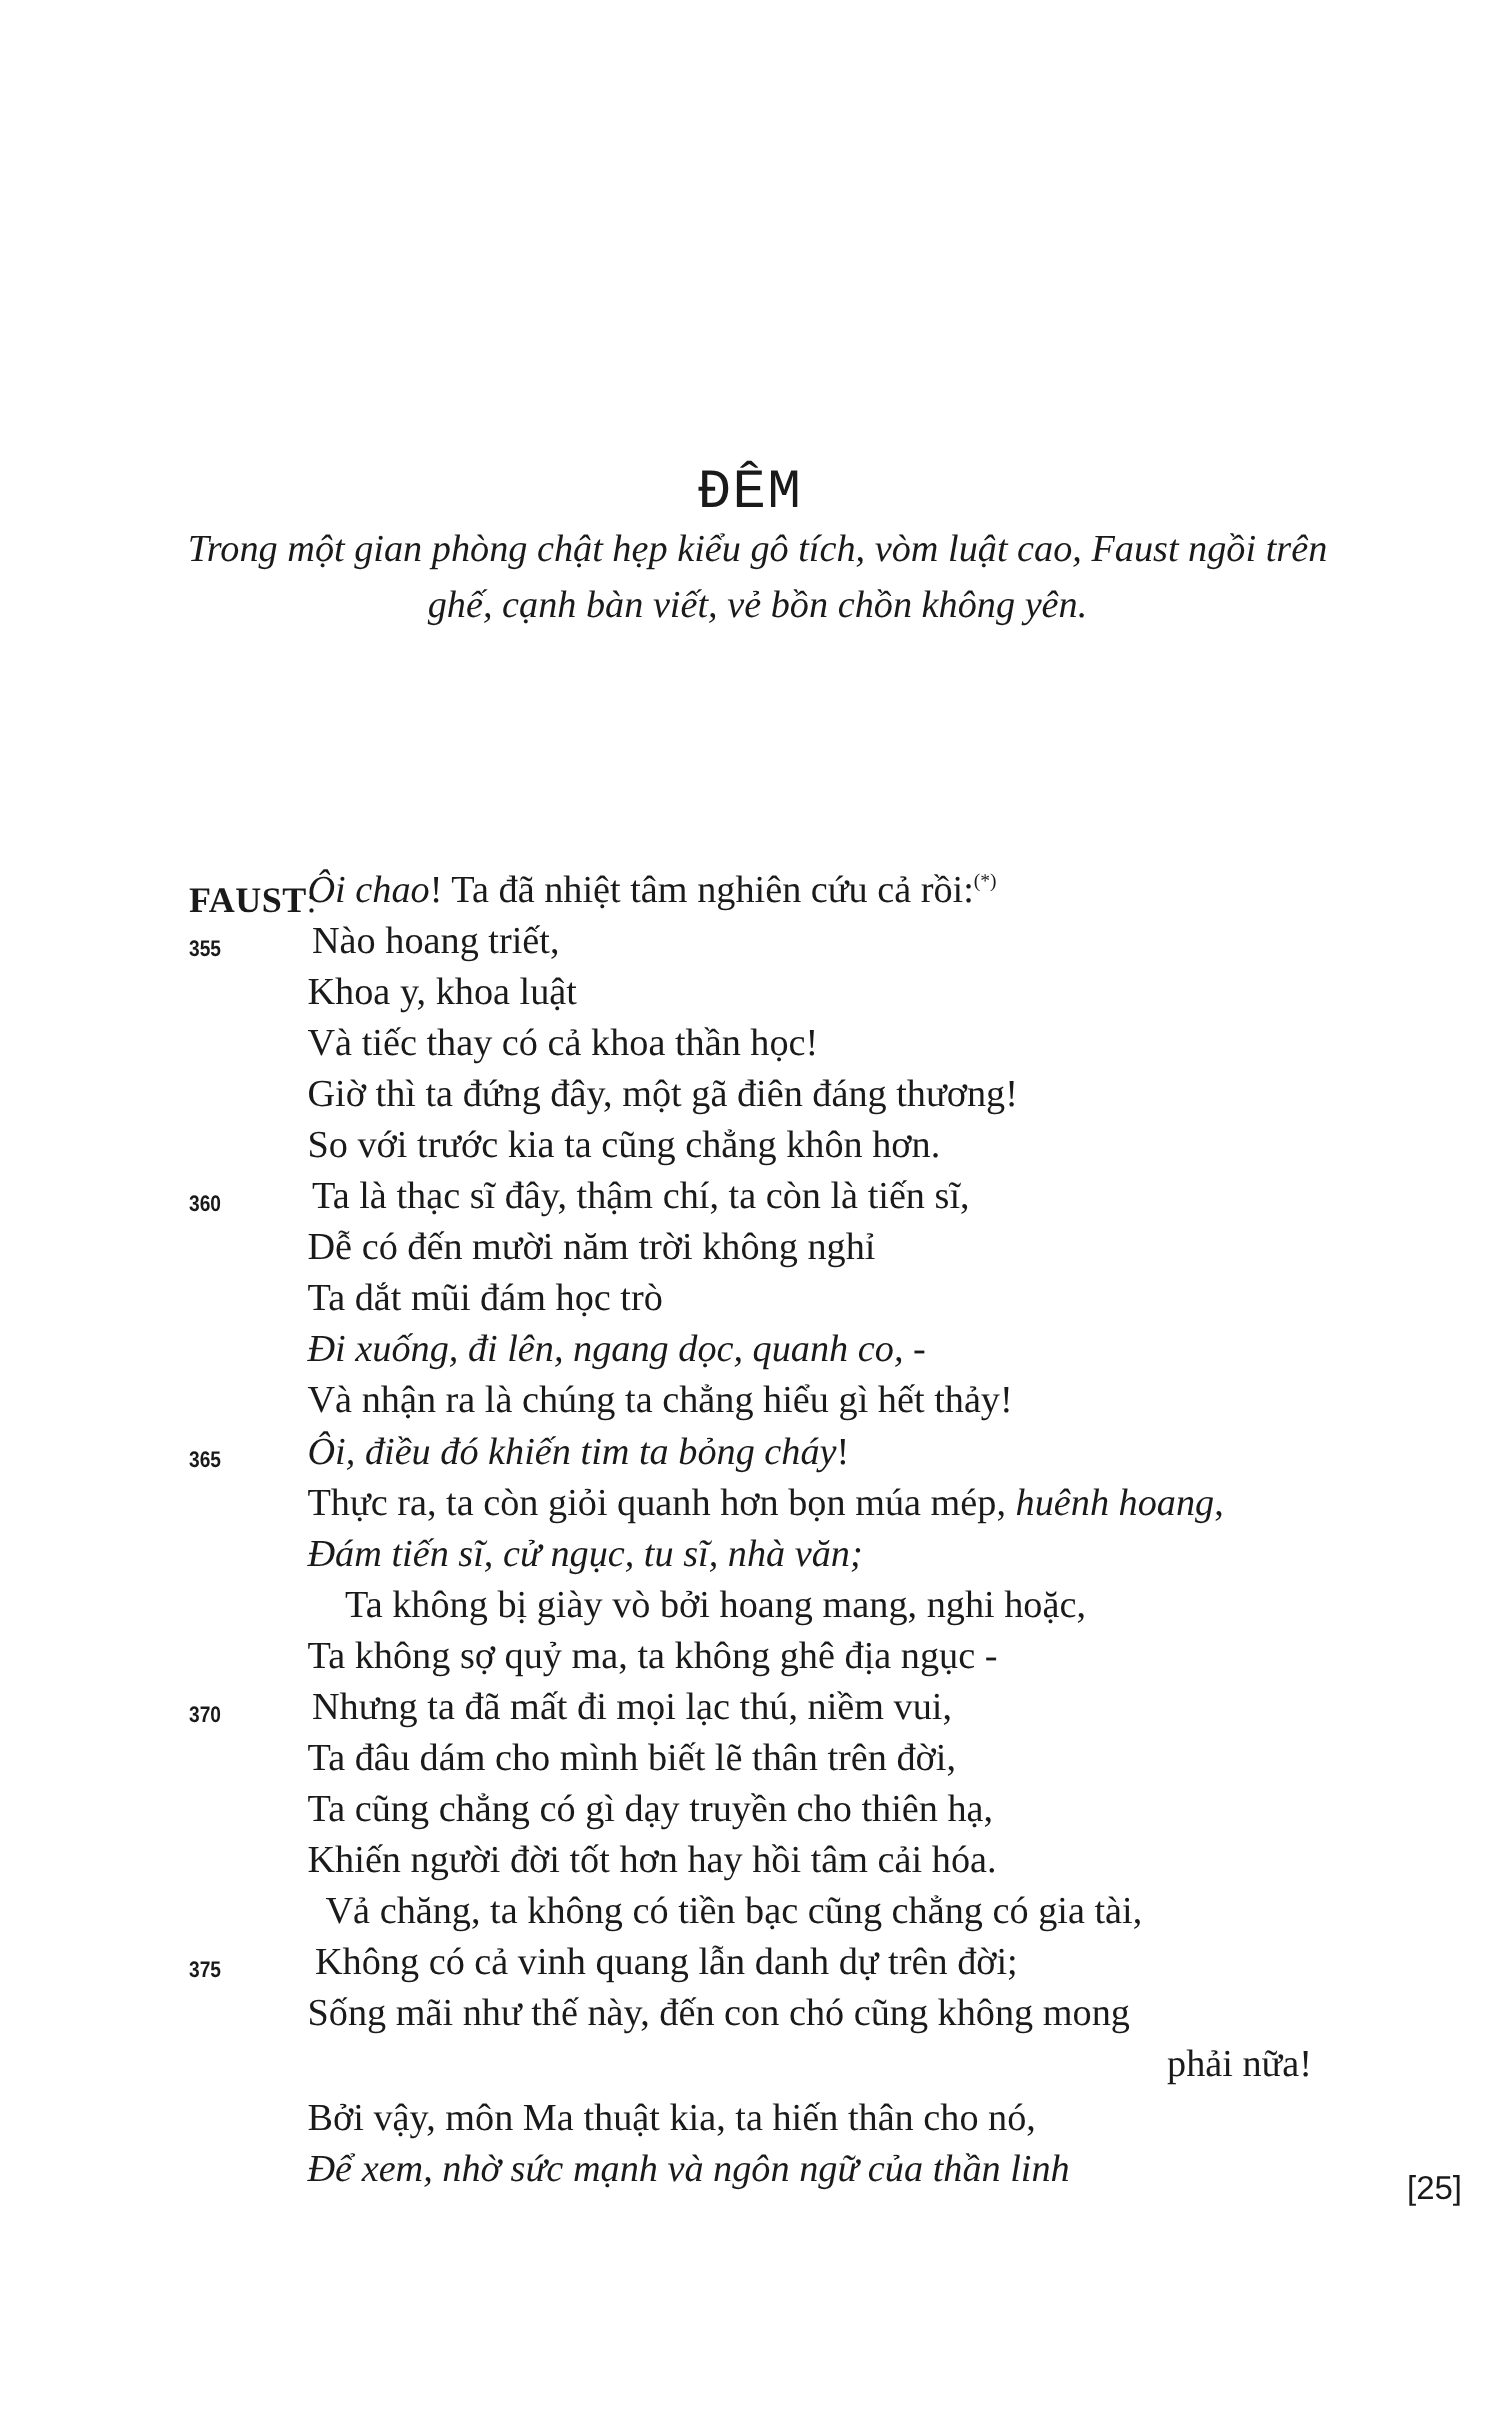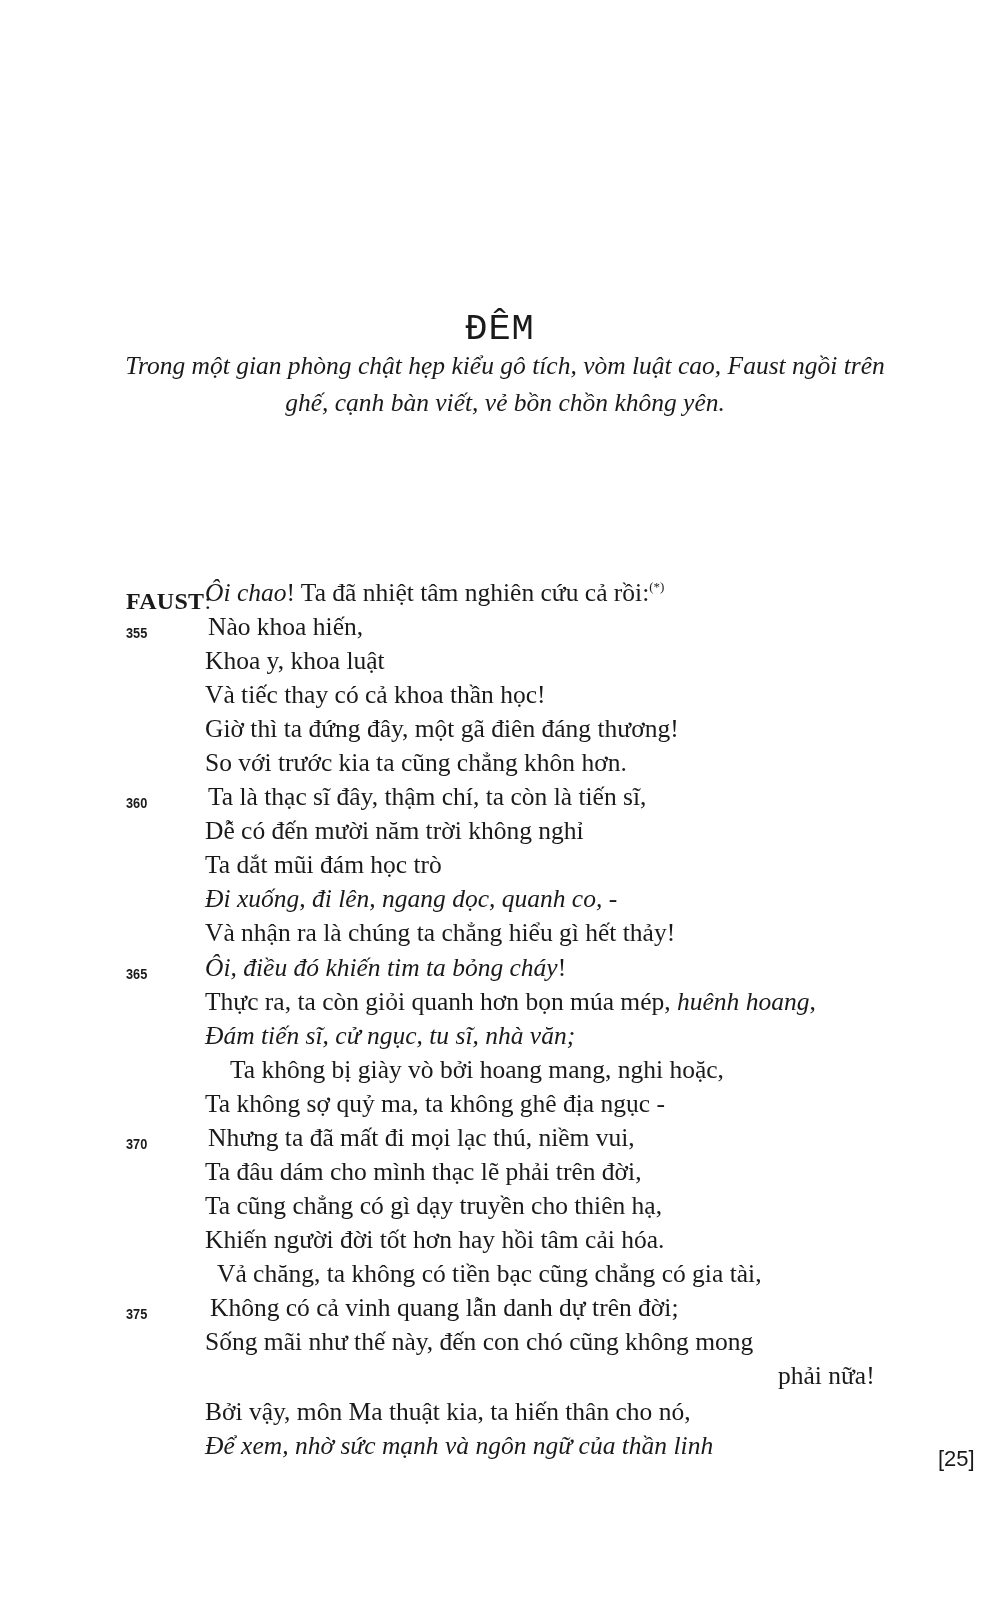--- a/index.html
+++ b/index.html
@@ -51,21 +51,21 @@
 <div class="stage-direction">Trong một gian phòng chật hẹp kiểu gô tích, vòm luật cao, Faust ngồi trên ghế, cạnh bàn viết, vẻ bồn chồn không yên.</div>
 
 <div class="speaker"><span>FAUST</span><span class="colon">:</span></div>
 
 <div class="verse" id="verse">
     <div class="line" style="top: 578px; left: 0px; width: 1000px;">
       <span class="line-text" style="left: 205px;"><i>Ôi chao</i><span>! Ta đã nhiệt tâm nghiên cứu cả rồi:</span><sup>(*)</sup></span>
     </div>
     <div class="line" style="top: 612px; left: 0px; width: 1000px;">
       <span class="line-number" style="left: 126px; top: 6px;">355</span>
-      <span class="line-text" style="left: 208px;"><span>Nào khoa hiến,</span></span>
+      <span class="line-text" style="left: 208px;"><span>Nào hoang triết,</span></span>
     </div>
     <div class="line" style="top: 646px; left: 0px; width: 1000px;">
       <span class="line-text" style="left: 205px;"><span>Khoa y, khoa luật</span></span>
     </div>
     <div class="line" style="top: 680px; left: 0px; width: 1000px;">
       <span class="line-text" style="left: 205px;"><span>Và tiếc thay có cả khoa thần học!</span></span>
     </div>
     <div class="line" style="top: 714px; left: 0px; width: 1000px;">
       <span class="line-text" style="left: 205px;"><span>Giờ thì ta đứng đây, một gã điên đáng thương!</span></span>
     </div>
@@ -102,21 +102,21 @@
       <span class="line-text" style="left: 205px; margin-left: 25px;"><span>Ta không bị giày vò bởi hoang mang, nghi hoặc,</span></span>
     </div>
     <div class="line" style="top: 1089px; left: 0px; width: 1000px;">
       <span class="line-text" style="left: 205px;"><span>Ta không sợ quỷ ma, ta không ghê địa ngục -</span></span>
     </div>
     <div class="line" style="top: 1123px; left: 0px; width: 1000px;">
       <span class="line-number" style="left: 126px; top: 6px;">370</span>
       <span class="line-text" style="left: 208px;"><span>Nhưng ta đã mất đi mọi lạc thú, niềm vui,</span></span>
     </div>
     <div class="line" style="top: 1157px; left: 0px; width: 1000px;">
-      <span class="line-text" style="left: 205px;"><span>Ta đâu dám cho mình thạc lẽ phải trên đời,</span></span>
+      <span class="line-text" style="left: 205px;"><span>Ta đâu dám cho mình biết lẽ thân trên đời,</span></span>
     </div>
     <div class="line" style="top: 1191px; left: 0px; width: 1000px;">
       <span class="line-text" style="left: 205px;"><span>Ta cũng chẳng có gì dạy truyền cho thiên hạ,</span></span>
     </div>
     <div class="line" style="top: 1225px; left: 0px; width: 1000px;">
       <span class="line-text" style="left: 205px;"><span>Khiến người đời tốt hơn hay hồi tâm cải hóa.</span></span>
     </div>
     <div class="line" style="top: 1259px; left: 0px; width: 1000px;">
       <span class="line-text" style="left: 205px; margin-left: 12px;"><span>Vả chăng, ta không có tiền bạc cũng chẳng có gia tài,</span></span>
     </div>

